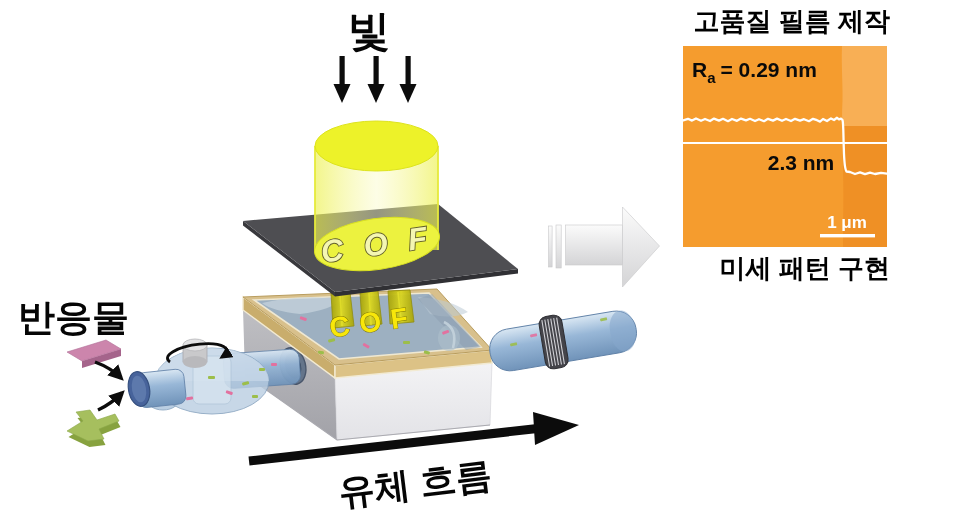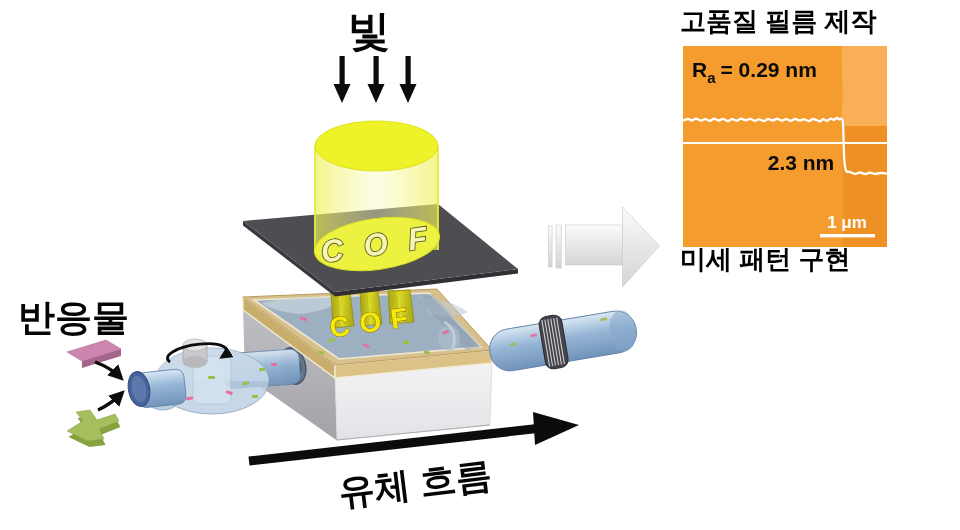--- a/index.html
+++ b/index.html
@@ -1,22 +1,22 @@
 <!DOCTYPE html>
 <html><head>
 <meta charset="utf-8">
 <style>
   html,body{margin:0;padding:0;background:#fff;}
   .stage{position:relative;width:960px;height:530px;background:#ffffff;overflow:hidden;
          font-family:"Liberation Sans",sans-serif;}
   .scene-svg{position:absolute;left:0;top:0;}
-  .panel-title{position:absolute;width:210px;text-align:left;font-weight:700;
+  .panel-title{position:absolute;width:210px;text-align:right;font-weight:700;
                font-size:26px;color:#000;white-space:nowrap;}
   .pt-film{left:680px;top:4px;}
-  .pt-pattern{left:680px;top:242px;}
+  .pt-pattern{left:680px;top:251px;}
   .panel-img{position:absolute;}
   .pi-film{left:683px;top:46px;}
   .pi-pattern{left:685px;top:293px;}
 </style>
 </head>
 <body>
 
 <div class="stage">
 
 <svg class="scene-svg" width="960" height="530" viewBox="0 0 960 530">

